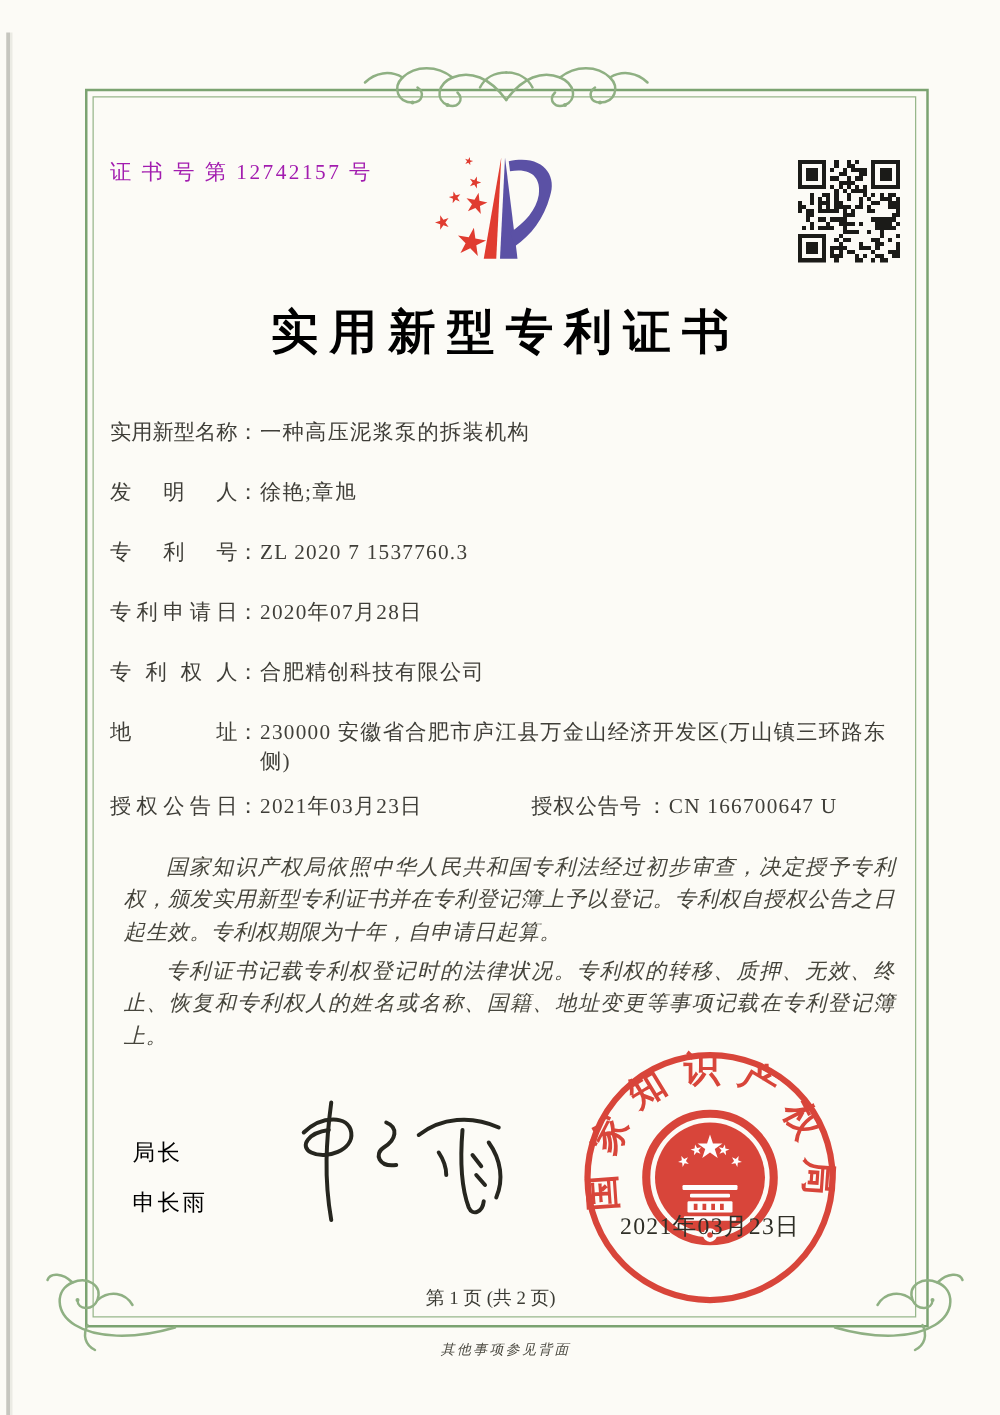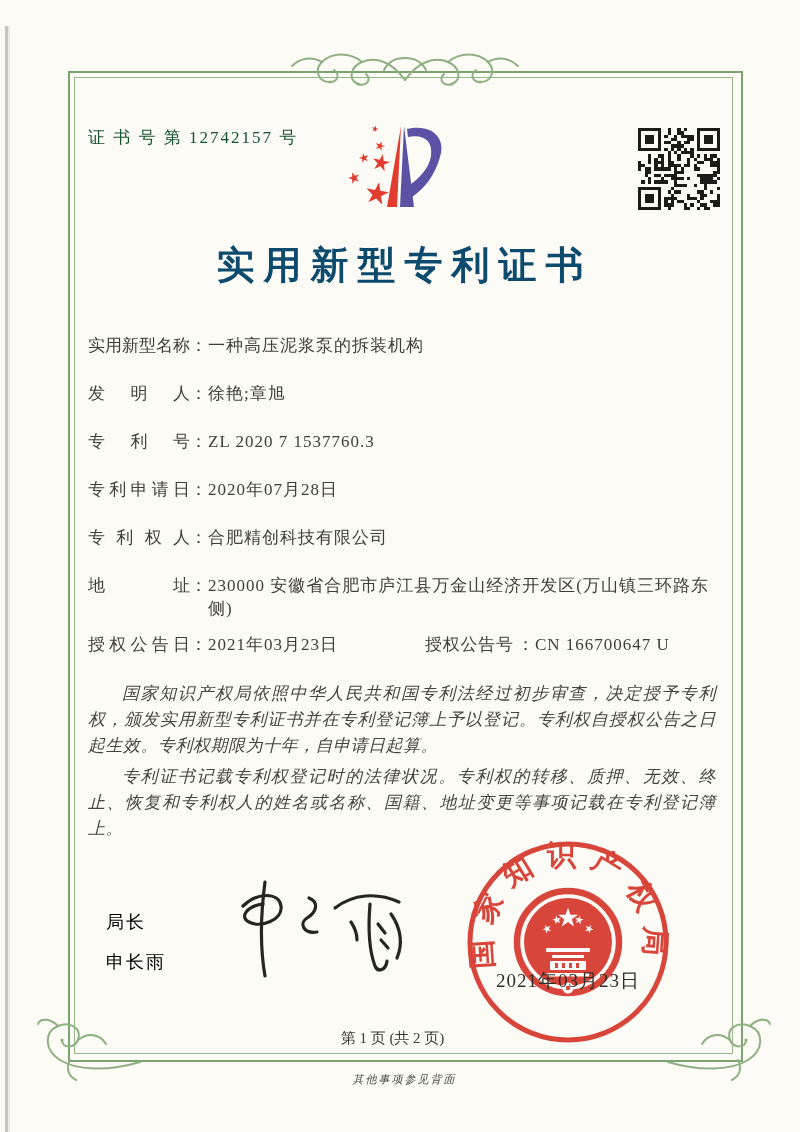--- a/index.html
+++ b/index.html
@@ -4,35 +4,35 @@
 <style>
   html,body{margin:0;padding:0;background:#e8e8e2;}
   .page{position:relative;width:800px;height:1132px;background:#fcfbf6;overflow:hidden;
         font-family:"Liberation Serif","DejaVu Serif",serif;color:#3f3e38;}
   .edge-l1{position:absolute;left:5px;top:26px;width:3px;height:1106px;background:#c6c6bf;}
   .edge-l2{position:absolute;left:8px;top:26px;width:2px;height:1106px;background:#ebebe4;}
   .border-outer{position:absolute;left:68px;top:71px;width:671px;height:987px;
         border:2px solid #7ba371;}
   .border-inner{position:absolute;left:74px;top:77px;width:657px;height:975px;
         border:1px solid #97b78b;}
-  .cert-no{position:absolute;left:88px;top:126px;font-size:17px;letter-spacing:2px;color:#14532d;}
+  .cert-no{position:absolute;left:88px;top:126px;font-size:17px;letter-spacing:2px;color:#a21caf;}
   .logo{position:absolute;left:330px;top:116px;}
   .qr{position:absolute;left:638px;top:128px;width:82px;height:82px;}
   .title{position:absolute;left:68px;top:240px;width:673px;text-align:center;
-        font-size:38px;font-weight:700;letter-spacing:9px;color:#0c4a6e;}
+        font-size:38px;font-weight:700;letter-spacing:9px;color:#000000;}
   .fields{position:absolute;left:88px;top:334px;width:628px;font-size:17px;}
   .frow{display:flex;line-height:23px;margin-bottom:25px;}
   .frow.addr{margin-bottom:13px;}
   .flabel{display:inline-block;width:102px;text-align:justify;text-align-last:justify;flex:0 0 102px;}
   .fcolon{flex:0 0 18px;}
   .fvalue{letter-spacing:1px;max-width:505px;}
   .grant{position:relative;}
   .grant .pair2{position:absolute;left:337px;top:0;display:flex;}
   .grant .pair2 .flabel{width:88px;flex:0 0 88px;margin-right:4px;}
-  .paras{margin-top:14px;}
+  .paras{margin-top:14px;margin-left:11px;}
   .paras p{margin:0 0 5px 0;font-size:17px;line-height:26px;text-align:justify;
         text-indent:2em;font-style:italic;color:#46453c;letter-spacing:0.5px;}
   .director{position:absolute;left:106px;top:902px;font-size:18px;color:#000000;line-height:40px;letter-spacing:2px;}
   .sig{position:absolute;left:205px;top:876px;}
   .seal{position:absolute;left:462px;top:836px;opacity:0.93;}
   .seal-date{position:absolute;left:468px;top:968px;width:200px;text-align:center;
         font-size:19px;color:#2f2f27;letter-spacing:1px;z-index:5;}
   .page-info{position:absolute;left:68px;top:1029px;width:649px;text-align:center;font-size:15px;color:#3c3c35;}
   .back-note{position:absolute;left:68px;top:1072px;width:673px;text-align:center;
         font-size:11px;font-style:italic;color:#4a4940;letter-spacing:2px;}

